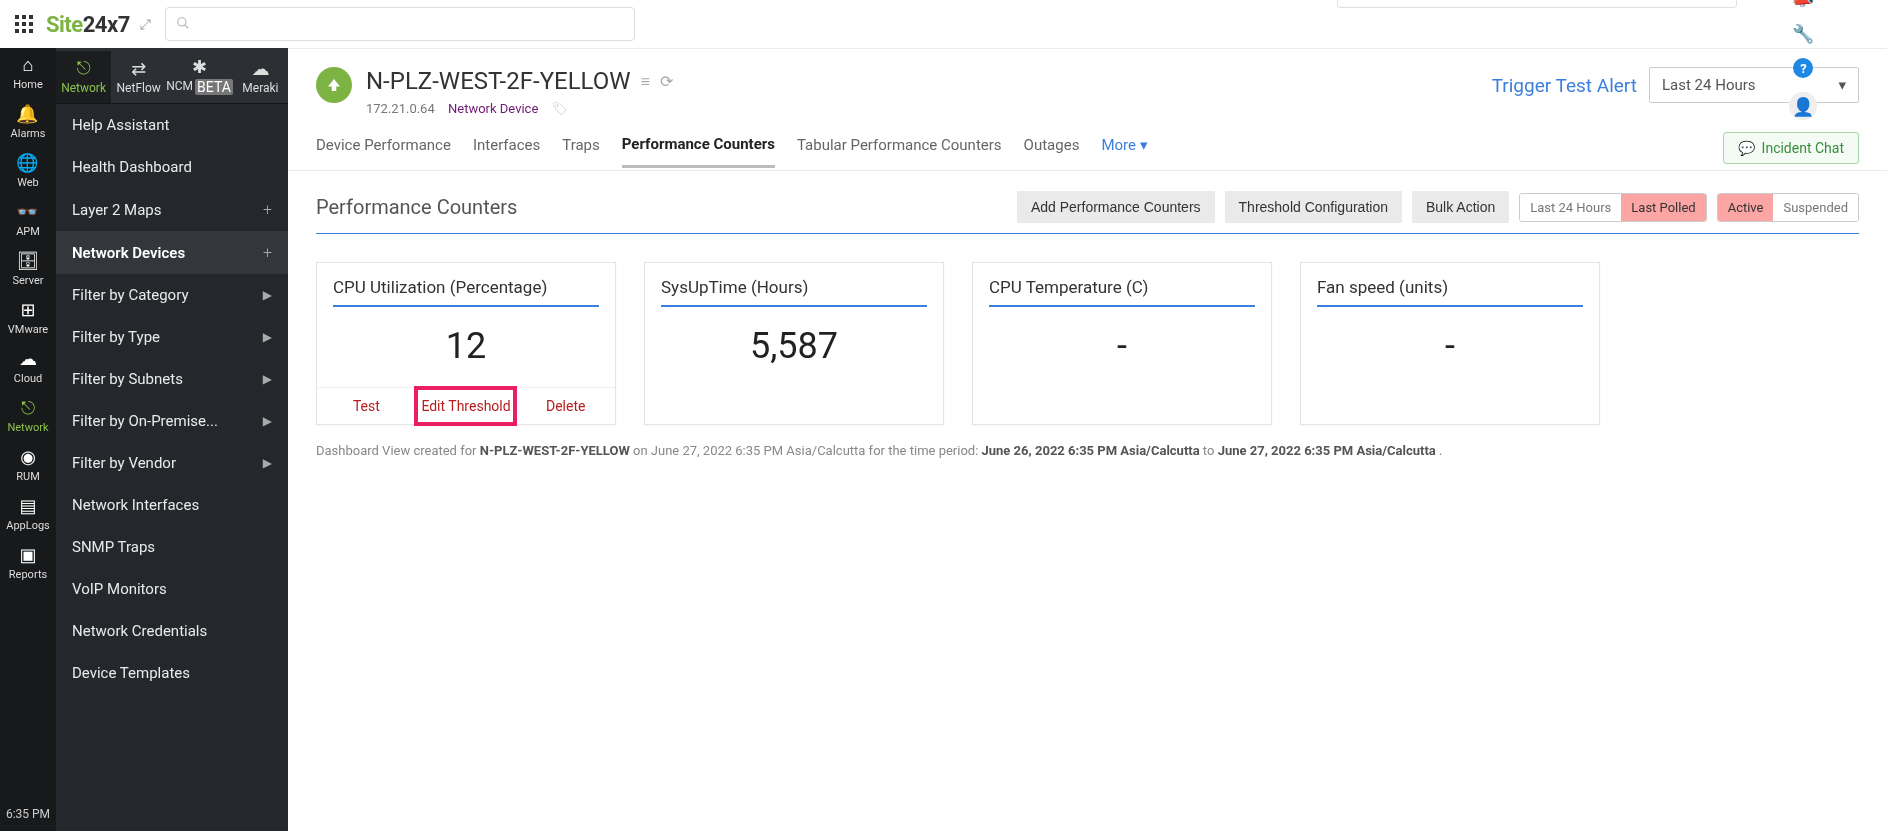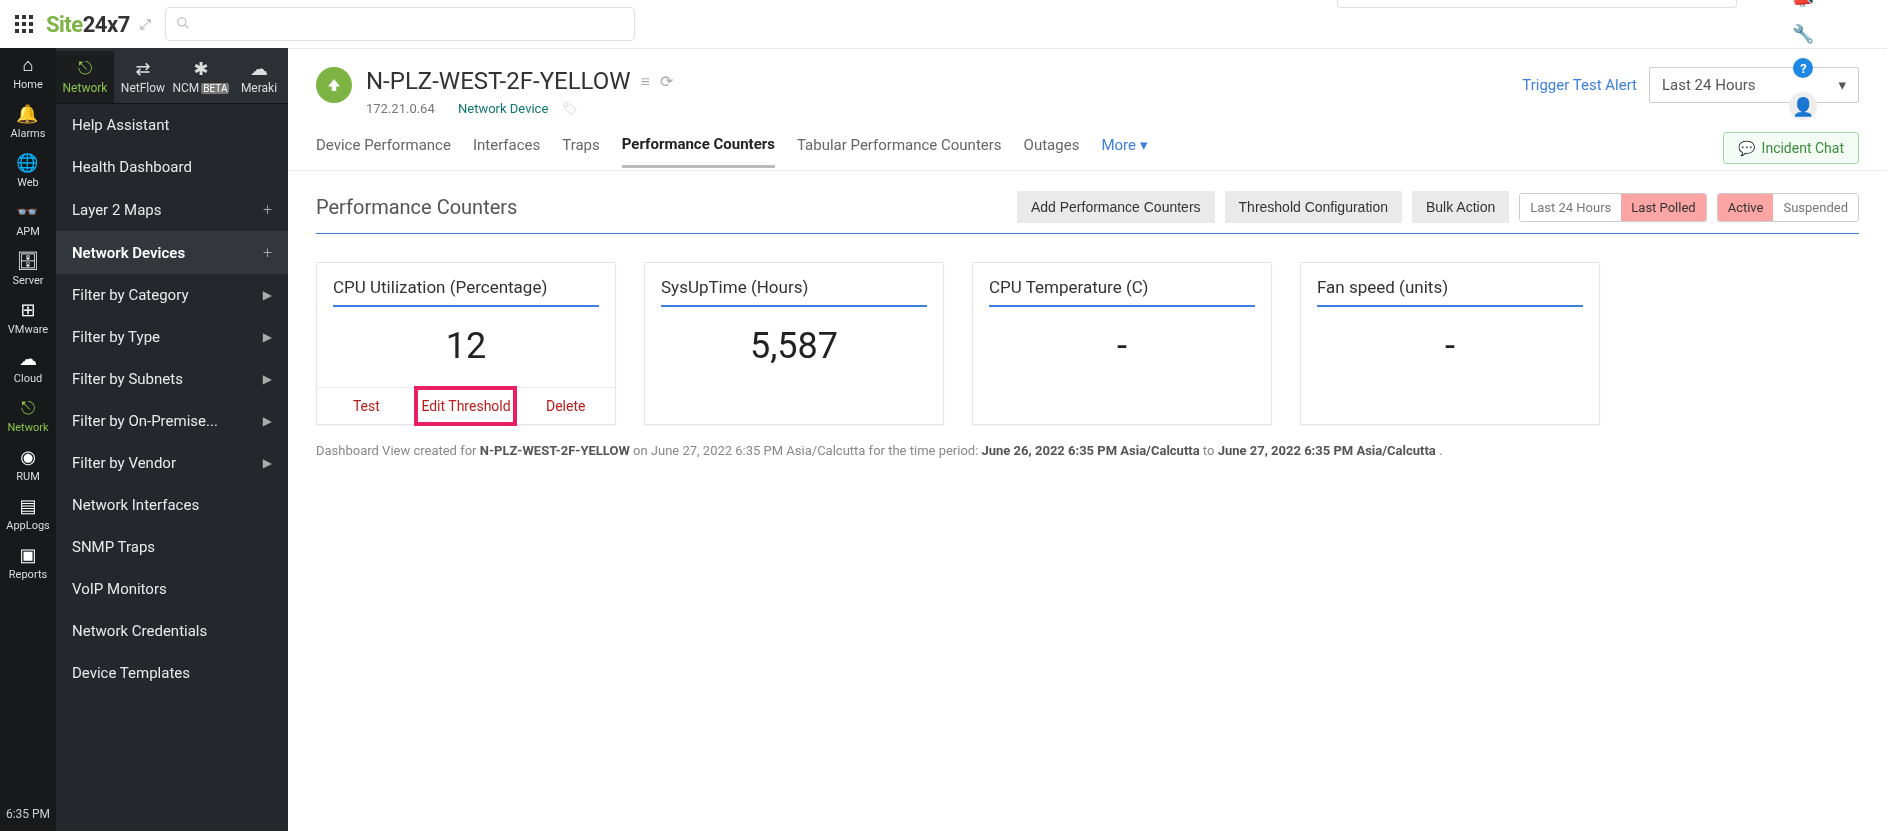--- a/index.html
+++ b/index.html
@@ -14,21 +14,21 @@
 .rail-item.active .ri-label { color: #8bc34a; }
 .rail-item.active .ri-icon { color: #8bc34a; }
 .rail-time { margin-top: auto; font-size: 12px; color: #ccc; padding: 10px 0; }
 
 
 .sidebar { width: 232px; background: #24272b; color: #e6e6e6; display: flex; flex-direction: column; }
 .sidebar-tabs { display: flex; height: 56px; background: #2c3034; align-items: flex-end; border-bottom: 1px solid #141516; }
 .sbtab { flex: 1; text-align: center; padding: 6px 0 8px 0; font-size: 12px; cursor: pointer; color: #ddd; position: relative; }
 .sbtab .sbtab-icon { display: block; font-size: 18px; margin-bottom: 2px; }
 .sbtab.active { background: #1b1d1f; color: #8bc34a; }
-.sbtab .beta { font-size: 10px; background: #777; color: #fff; padding: 0 2px; border-radius: 2px; margin-left: 2px; vertical-align: middle; }
+.sbtab .beta { font-size: 14px; background: #777; color: #fff; padding: 0 2px; border-radius: 2px; margin-left: 2px; vertical-align: middle; }
 .sblist { flex: 1; overflow-y: auto; }
 .sbitem { padding: 12px 16px; font-size: 15px; color: #eaeaea; cursor: pointer; display: flex; align-items: center; justify-content: space-between; }
 .sbitem.selected { background: #33373b; font-weight: 600; color: #fff; }
 .sbitem .chev { color: #aaa; font-size: 12px; }
 .sbitem .plus { color: #aaa; font-size: 16px; font-weight: 300; }
 
 
 .topbar { position: absolute; left: 0; right: 0; top: 0; height: 48px; background: #fff; display: flex; align-items: center; padding: 0 12px; z-index: 5; gap: 10px; }
 .topbar .apps-icon { width: 24px; height: 24px; display: flex; align-items: center; justify-content: center; font-size: 18px; cursor: pointer; }
 .logo { font-size: 22px; font-weight: 700; letter-spacing: -0.5px; }
@@ -46,24 +46,24 @@
 .avatar { width: 28px; height: 28px; border-radius: 50%; background: #eee; display: flex; align-items: center; justify-content: center; color: #888; font-size: 18px; cursor: pointer; }
 .topbar-floating { position: absolute; top: -8px; right: 150px; width: 400px; height: 16px; background: #fff; border: 1px solid #e0e0e0; border-top: none; border-radius: 0 0 4px 4px; z-index: 6; }
 
 
 .main { flex: 1; display: flex; flex-direction: column; margin-top: 48px; border-top: 1px solid #eaeaea; background: #fff; overflow: hidden;}
 .device-header { padding: 18px 28px 0 28px; display: flex; align-items: flex-start; }
 .status-circle { width: 36px; height: 36px; border-radius: 50%; background: #7cb342; color: #fff; display: flex; align-items: center; justify-content: center; font-size: 18px; margin-right: 14px; flex-shrink: 0; }
 .device-title { font-size: 24px; font-weight: 400; color: #333; display: flex; align-items: center; gap: 10px; }
 .device-title .ht-icon { color: #aaa; font-size: 16px; cursor: pointer; }
 .device-sub { margin-top: 6px; font-size: 13px; color: #777; }
-.device-sub a { color: #0f766e; text-decoration: none; margin-left: 20px; }
+.device-sub a { color: #701a75; text-decoration: none; margin-left: 10px; }
 .device-sub .tag-icon { color: #ccc; margin-left: 10px; font-size: 13px; }
 .device-header-right { margin-left: auto; display: flex; align-items: center; gap: 12px; }
-.trigger-link { color: #3d7fdd; font-size: 15px; cursor: pointer; }
+.trigger-link { color: #3d7fdd; font-size: 19px; cursor: pointer; }
 .time-select { border: 1px solid #ccc; border-radius: 2px; background: #fff; padding: 0 12px; height: 36px; min-width: 210px; display: flex; align-items: center; justify-content: space-between; cursor: pointer; font-size: 15px; color: #555; }
 .time-select .caret { color: #555; }
 
 .tabs-row { display: flex; align-items: center; padding: 16px 28px 0 28px; border-bottom: 1px solid #eaeaea; }
 .dtab { padding: 0 0 12px 0; margin-right: 22px; font-size: 15px; color: #666; cursor: pointer; }
 .dtab.active { color: #222; font-weight: 700; border-bottom: 3px solid #bbb; }
 .dtab.more { color: #3d7fdd; display: flex; align-items: center; gap: 4px; }
 .incident-chat { margin-left: auto; border: 1px solid #a5d6a7; background: #f3fbf4; color: #388e3c; padding: 7px 14px; border-radius: 3px; font-size: 14px; cursor: pointer; display: flex; align-items: center; gap: 6px; margin-bottom: 6px; }
 
 .content { padding: 20px 28px; overflow-y: auto; flex: 1; }

